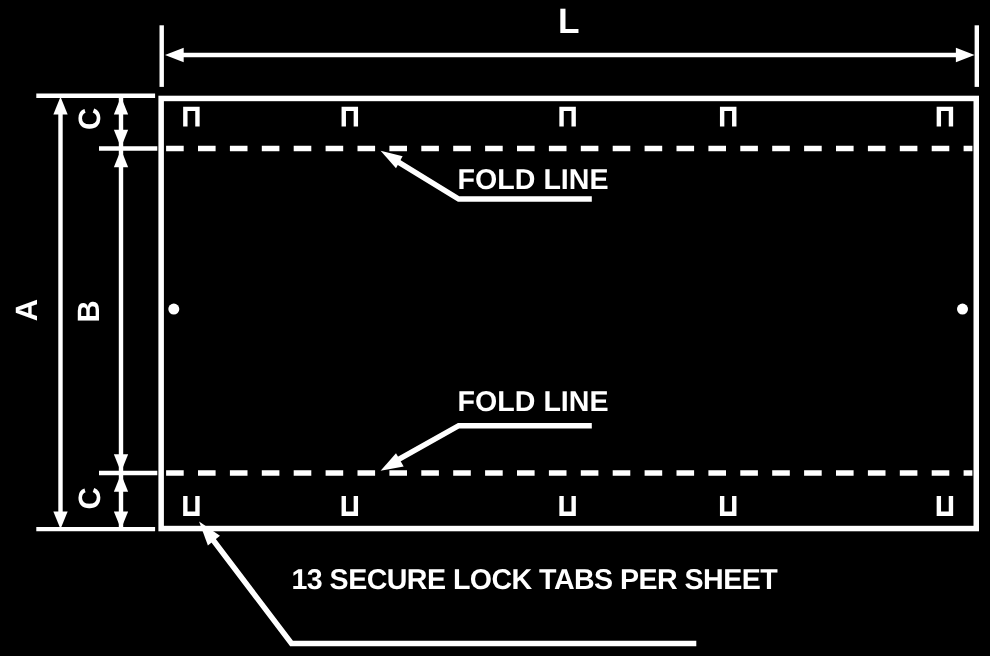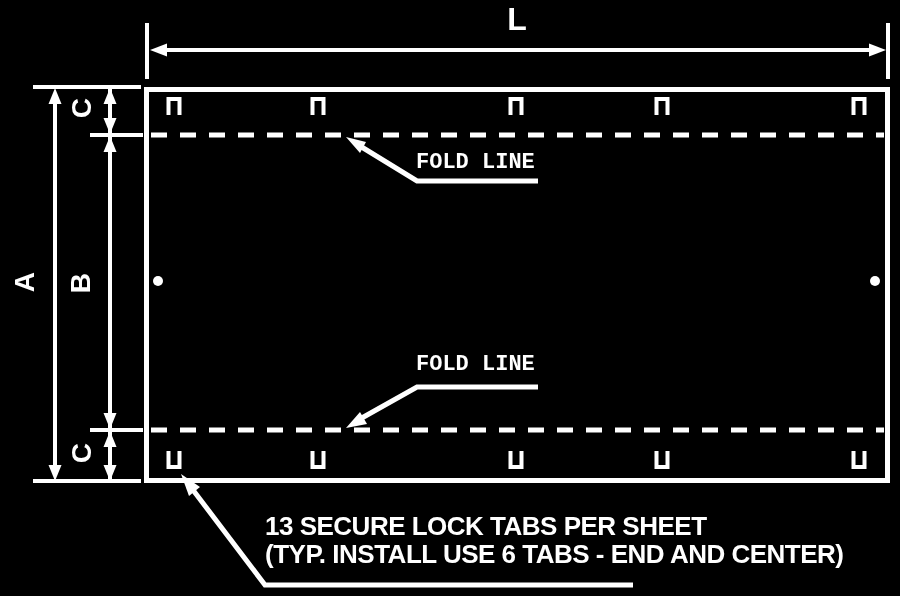--- a/index.html
+++ b/index.html
@@ -8,21 +8,21 @@
          font-family:"Liberation Sans",sans-serif;color:#fff;}
   #overlay{position:absolute;left:0;top:0;}
   .lbl{position:absolute;font-weight:700;color:#fff;white-space:nowrap;}
   .dimL{left:498px;top:1px;width:38px;height:36px;font-size:32px;line-height:36px;text-align:center;}
   .vlbl{width:40px;height:40px;font-size:28px;line-height:40px;text-align:center;
         transform:rotate(-90deg);}
   .vA{left:5px;top:262px;}
   .vB{left:61px;top:263px;}
   .vCtop{left:62px;top:88px;}
   .vCbot{left:62px;top:433px;}
-  .fold{font-size:22px;line-height:28px;letter-spacing:0px;font-family:Liberation Mono, monospace;}
+  .fold{font-size:26px;line-height:28px;letter-spacing:0px;}
   .foldTop{left:416px;top:149px;}
   .foldBot{left:416px;top:351px;}
   .note{left:265px;top:512px;font-size:26px;line-height:28px;letter-spacing:-0.5px;}
 </style>
 </head>
 <body>
 
 <div id="stage">
 
   <svg id="overlay" width="900" height="596" viewBox="0 0 900 596">
@@ -84,16 +84,15 @@
   <div class="lbl vlbl vA">A</div>
   <div class="lbl vlbl vB">B</div>
   <div class="lbl vlbl vCtop">C</div>
   <div class="lbl vlbl vCbot">C</div>
 
   <div class="lbl fold foldTop">FOLD LINE</div>
   <div class="lbl fold foldBot">FOLD LINE</div>
 
   <div class="lbl note">
     <div>13 SECURE LOCK TABS PER SHEET</div>
-    <div>(TYP. INSTALL USE 6 TABS - END AND CENTER)</div>
   </div>
 
 </div>
 
 </body></html>

